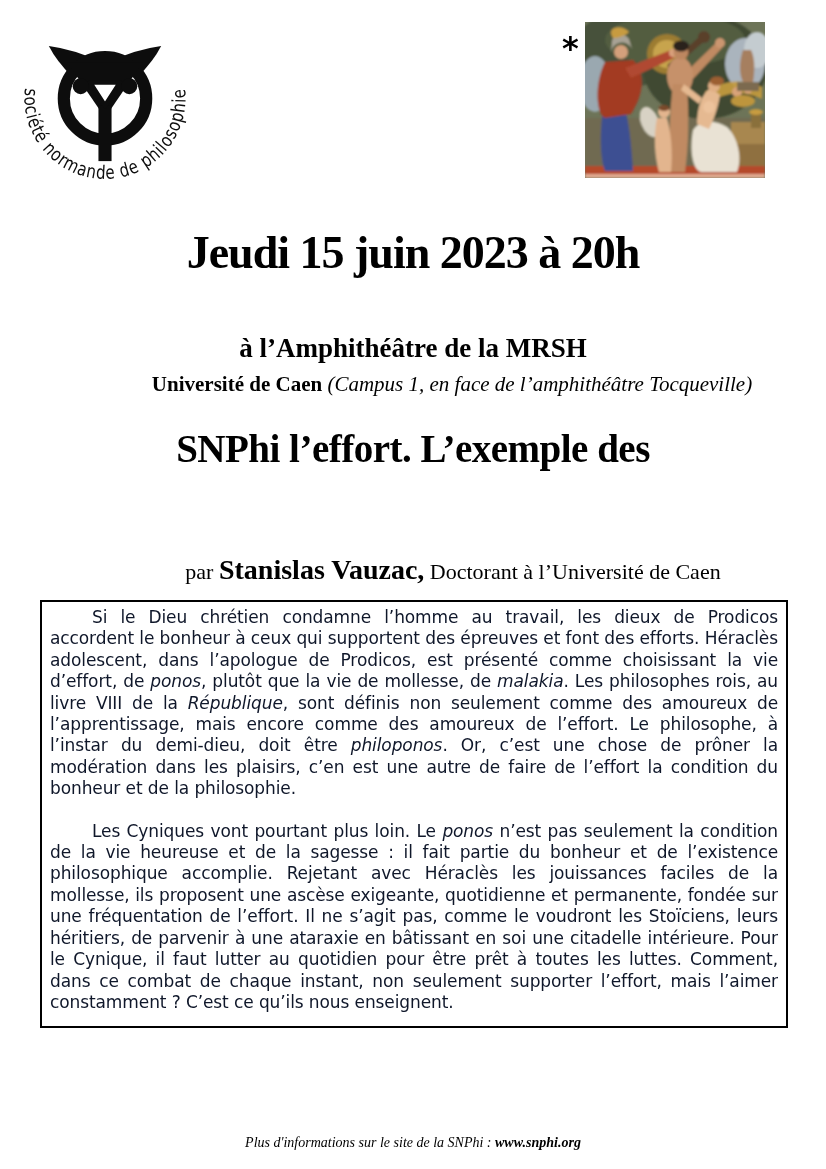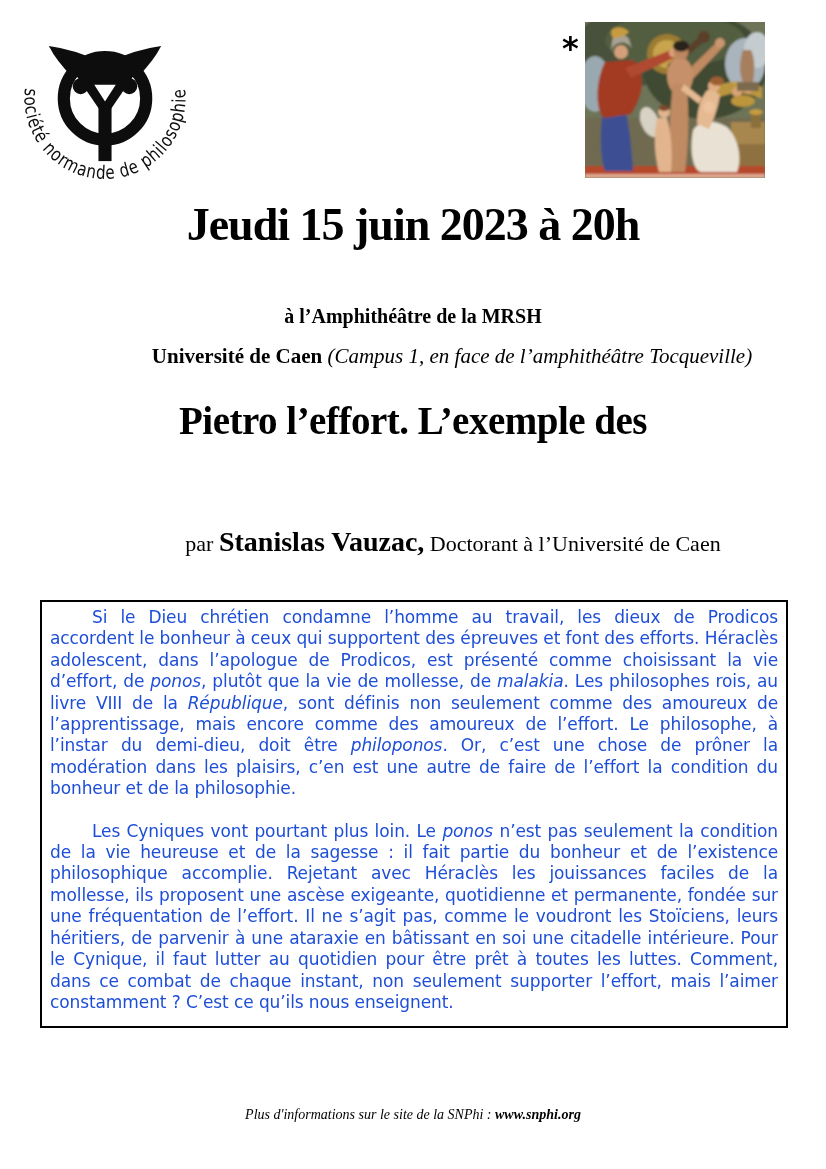--- a/index.html
+++ b/index.html
@@ -11,35 +11,35 @@
   
   .logo{position:absolute;left:8px;top:16px;width:194px;height:176px;}
   .logo svg{width:100%;height:100%;}
   .star-marker{
     position:absolute;left:562px;top:32px;
     font-family:"DejaVu Sans",sans-serif;font-weight:bold;font-size:32px;line-height:32px;
   }
   .painting{position:absolute;left:585px;top:22px;width:180px;height:156px;}
   .painting svg{width:100%;height:100%;display:block;}
   
-  .center-block{position:absolute;left:0;width:100%;text-align:center;}
+  .center-block{position:absolute;left:0;width:100%;text-align:center;margin-top:28px;}
   .date-line{top:198px;font-weight:bold;font-size:46px;letter-spacing:-1px;}
-  .venue-line{top:305px;font-weight:bold;font-size:20px;}
+  .venue-line{top:305px;font-weight:bold;font-size:27px;}
   .uni-line{top:344px;font-size:21px;padding-left:39px;}
   .uni-bold{font-weight:bold;}
   .uni-note{font-style:italic;}
   .talk-title{top:396px;font-weight:bold;font-size:39px;line-height:50px;letter-spacing:-0.5px;}
   .speaker-line{top:526px;font-size:22px;padding-left:40px;}
   .speaker-name{font-weight:bold;font-size:28px;}
   
   .abstract-box{
     position:absolute;left:40px;top:600px;width:748px;height:428px;
     box-sizing:border-box;border:2px solid #000;padding:5px 8px 0 8px;
     font-family:"DejaVu Sans",sans-serif;font-size:17px;line-height:21.4px;
-    text-align:justify;color:#1d4ed8;letter-spacing:-0.1px;
+    text-align:justify;color:#0f172a;letter-spacing:-0.1px;
   }
   .abstract-box p{margin:0 0 21px 0;text-indent:42px;}
   .abstract-box .it{font-style:italic;}
   
   .footnote{
     position:absolute;left:40px;top:1036px;
     font-style:italic;font-weight:bold;font-size:19px;
   }
   .footnote-marker{
     font-family:"DejaVu Sans",sans-serif;font-style:normal;font-size:23px;
@@ -153,21 +153,21 @@
 
   <div class="center-block date-line">Jeudi 15 juin 2023 à 20h</div>
 
   <div class="center-block venue-line">à l’Amphithéâtre de la MRSH</div>
 
   <div class="center-block uni-line">
     <span class="uni-bold">Université de Caen</span><span class="uni-note"> (Campus 1, en face de l’amphithéâtre Tocqueville)</span>
   </div>
 
   <div class="center-block talk-title">
-    <div>Pietro l’effort. L’exemple des</div>
+    <div>SNPhi l’effort. L’exemple des</div>
   </div>
 
   <div class="center-block speaker-line">
     <span>par </span><span class="speaker-name">Stanislas Vauzac,</span><span> Doctorant à l’Université de Caen</span>
   </div>
 
   <div class="abstract-box">
     <p><span>Si le Dieu chrétien condamne l’homme au travail, les dieux de Prodicos accordent le bonheur à ceux qui supportent des épreuves et font des efforts. Héraclès adolescent, dans l’apologue de Prodicos, est présenté comme choisissant la vie d’effort, de </span><span class="it">ponos</span><span>, plutôt que la vie de mollesse, de </span><span class="it">malakia</span><span>. Les philosophes rois, au livre VIII de la </span><span class="it">République</span><span>, sont définis non seulement comme des amoureux de l’apprentissage, mais encore comme des amoureux de l’effort. Le philosophe, à l’instar du demi-dieu, doit être </span><span class="it">philoponos</span><span>. Or, c’est une chose de prôner la modération dans les plaisirs, c’en est une autre de faire de l’effort la condition du bonheur et de la philosophie.</span></p>
     <p><span>Les Cyniques vont pourtant plus loin. Le </span><span class="it">ponos</span><span> n’est pas seulement la condition de la vie heureuse et de la sagesse : il fait partie du bonheur et de l’existence philosophique accomplie. Rejetant avec Héraclès les jouissances faciles de la mollesse, ils proposent une ascèse exigeante, quotidienne et permanente, fondée sur une fréquentation de l’effort. Il ne s’agit pas, comme le voudront les Stoïciens, leurs héritiers, de parvenir à une ataraxie en bâtissant en soi une citadelle intérieure. Pour le Cynique, il faut lutter au quotidien pour être prêt à toutes les luttes. Comment, dans ce combat de chaque instant, non seulement supporter l’effort, mais l’aimer constamment ? C’est ce qu’ils nous enseignent.</span></p>
   </div>

